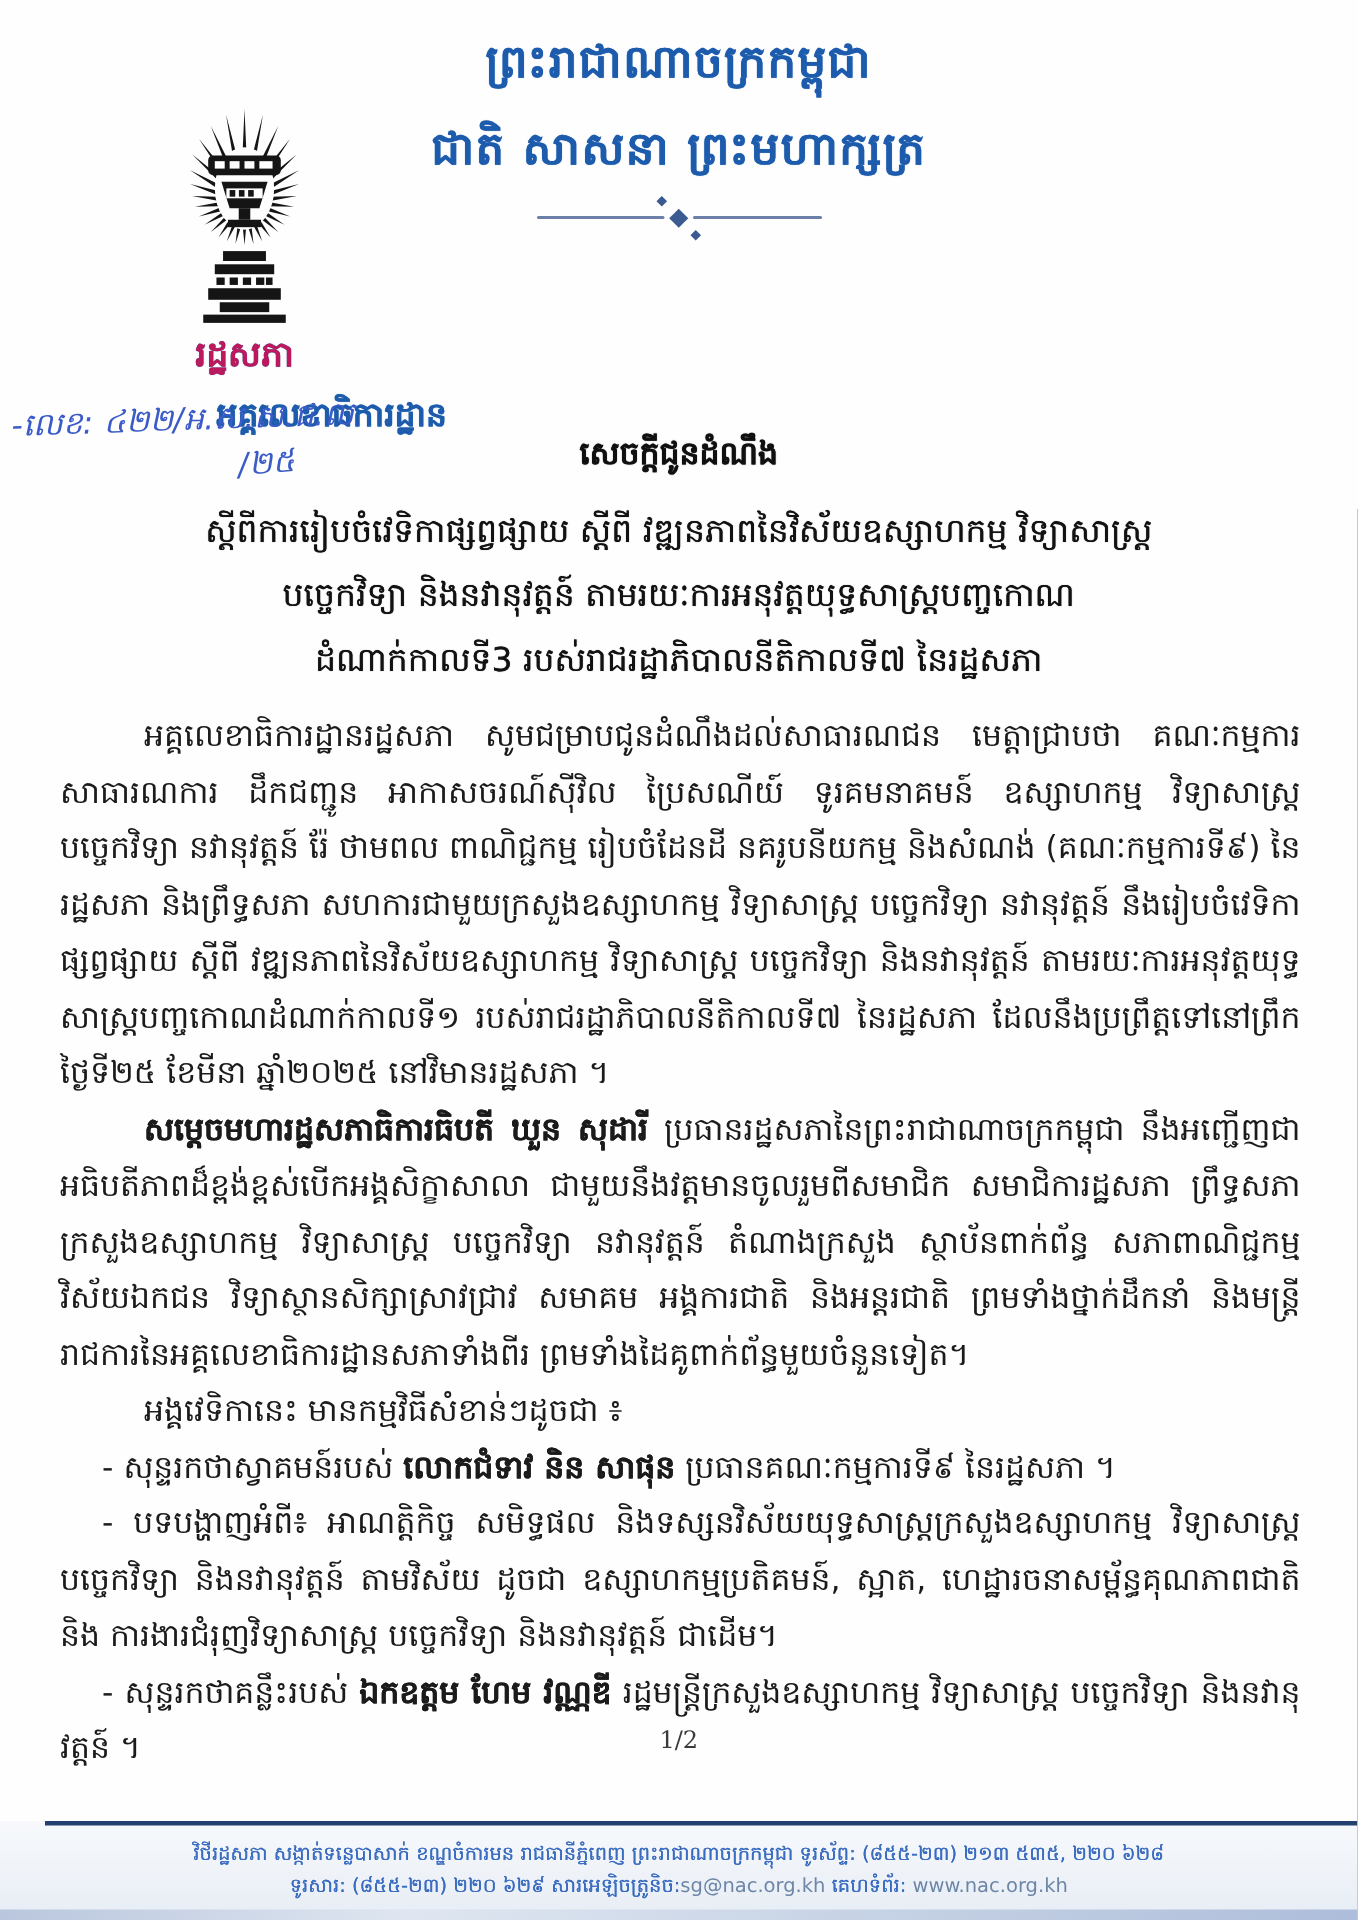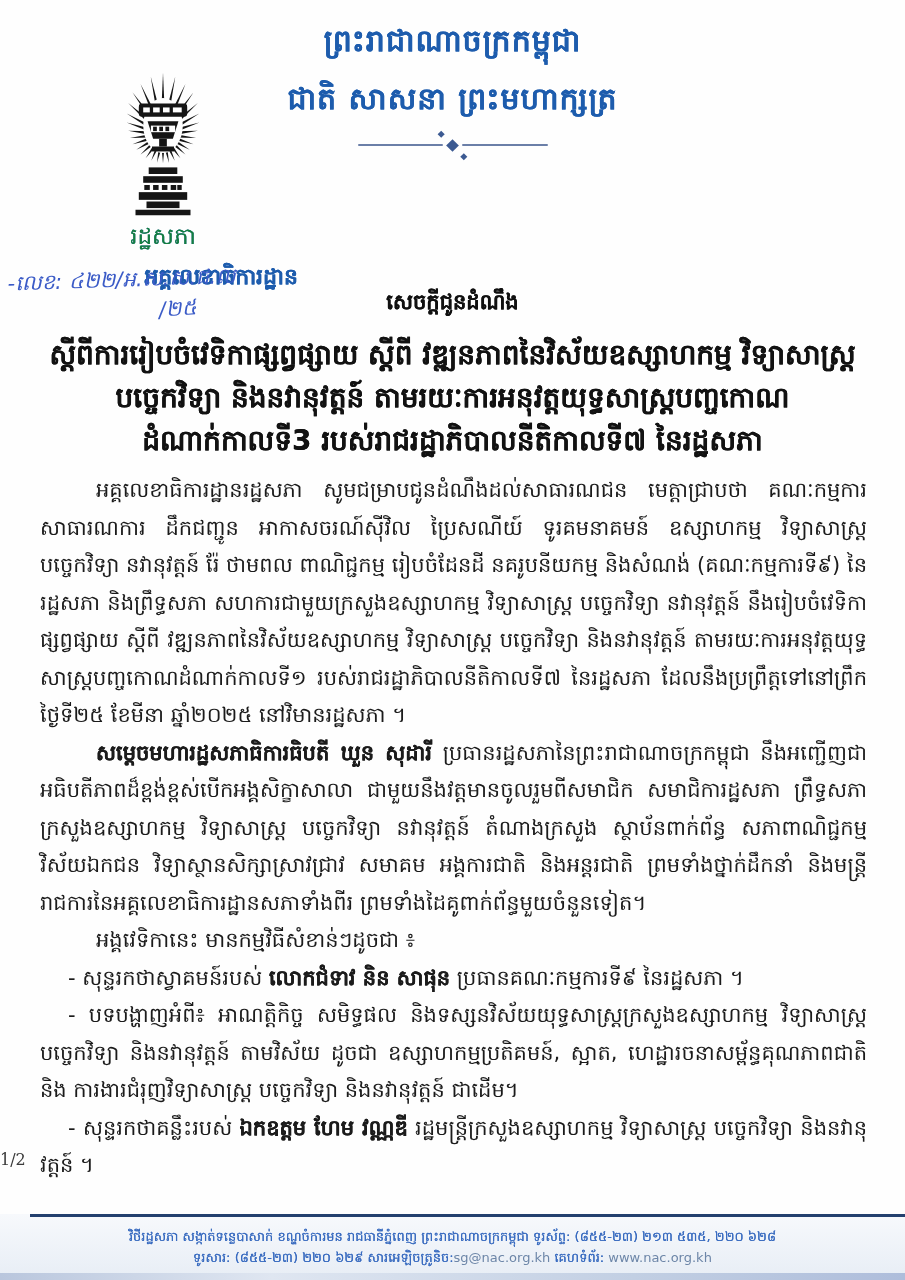--- a/index.html
+++ b/index.html
@@ -34,21 +34,21 @@
   .divider .rule { flex:1; height:2px; background:#6b7fa8; border-radius:2px; }
   .divider .gem {
     width:9px; height:9px; background:#3c5a92; transform:rotate(45deg);
     box-shadow:-16px 0 0 -2px #3c5a92, 16px 0 0 -2px #3c5a92;
   }
   
   .letterhead { position:absolute; left:28px; top:66px; width:270px; text-align:center; }
   .emblem { display:inline-block; }
   .lh-institution {
     margin-top:2px;
-    font-size:23px; font-weight:normal; color:#15803d; text-shadow:0 0 .5px #1d5cad;
+    font-size:23px; font-weight:bold; color:#be185d; text-shadow:0 0 .5px #1d5cad;
   }
   .lh-department {
     margin-top:8px;
     font-size:22px; font-weight:bold; color:#1d5cad; text-shadow:0 0 .5px #1d5cad;text-align:right;
   }
   .handwriting {
     position:absolute; left:-20px; top:198px; width:330px;
     font-size:21px; color:#3b5bc7; font-style:italic;
     transform:rotate(-2deg);
     text-align:left; white-space:nowrap;
@@ -58,38 +58,38 @@
     transform:rotate(-3deg);
   }
   
   .doc-title {
     margin-top:138px; text-align:center;
     font-size:21px; font-weight:bold; color:#101010;
     text-shadow:0 0 .6px #101010;
   }
   .subtitle { margin-top:14px; text-align:center; }
   .subtitle div {
-    font-size:28px; font-weight:bold; color:#121212;
+    font-size:22px; font-weight:normal; color:#121212;
     line-height:43px;
     text-shadow:0 0 .5px #121212;
   }
   
   .body-text { margin:10px 38px 16px 40px; }
   .para {
     font-size:21px; line-height:37.5px; text-align:justify;
     color:#1b1b1b;
   }
   .para.indent { text-indent:56px; }
   .b { font-weight:bold; text-shadow:0 0 .4px #111; }
   .agenda-intro { text-indent:56px; }
   .agenda-item { text-indent:28px; }
   
   .page-number {
     position:absolute; left:0; right:0; top:1150px;
-    text-align:left; font-family:"DejaVu Serif", serif;
+    text-align:center; font-family:"DejaVu Serif", serif;
     font-size:16px; color:#3a3a3a;
   }
   
   .footer {
     position:absolute; left:0; right:0; bottom:0; height:66px;
     background:linear-gradient(#f7f9fc, #e7edf5);
     text-align:center;
   }
   .footer .footer-rule {
     margin:0 0 9px 30px; height:3px; background:#24406e;

